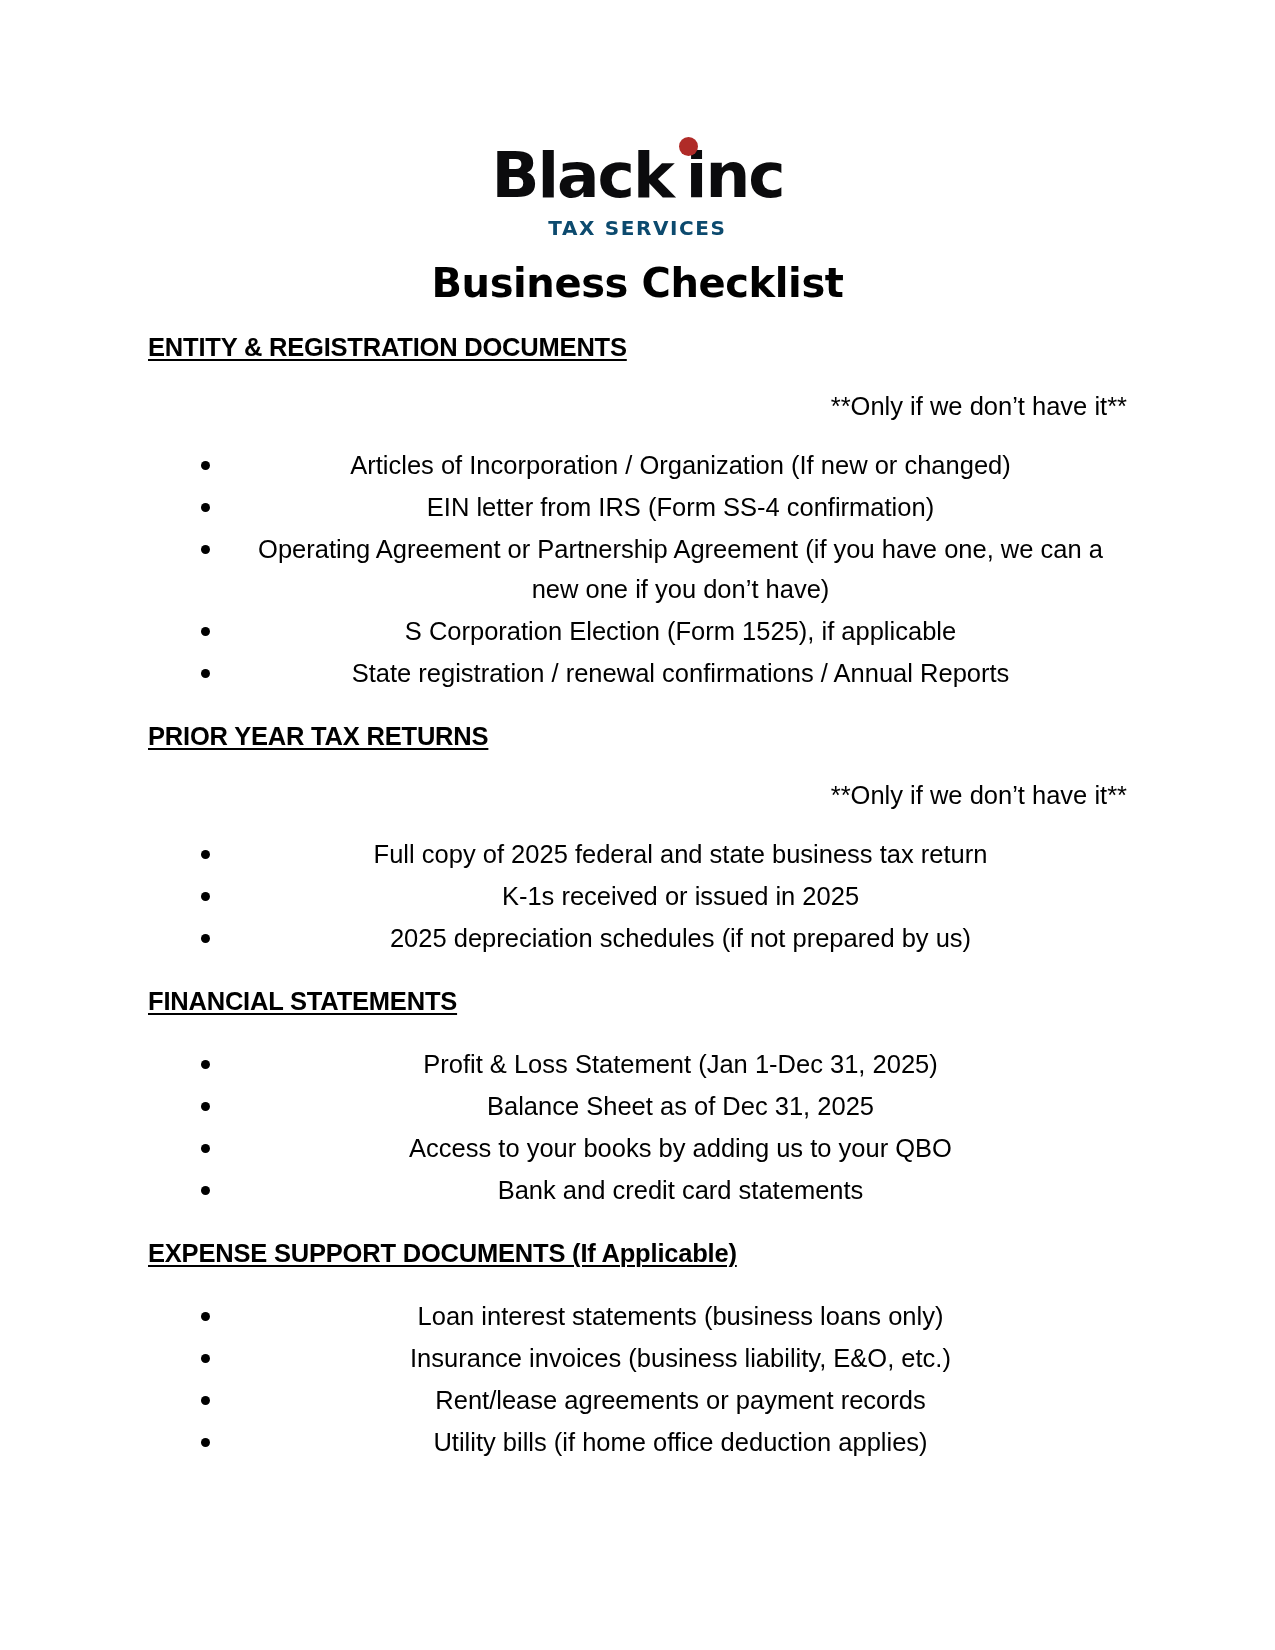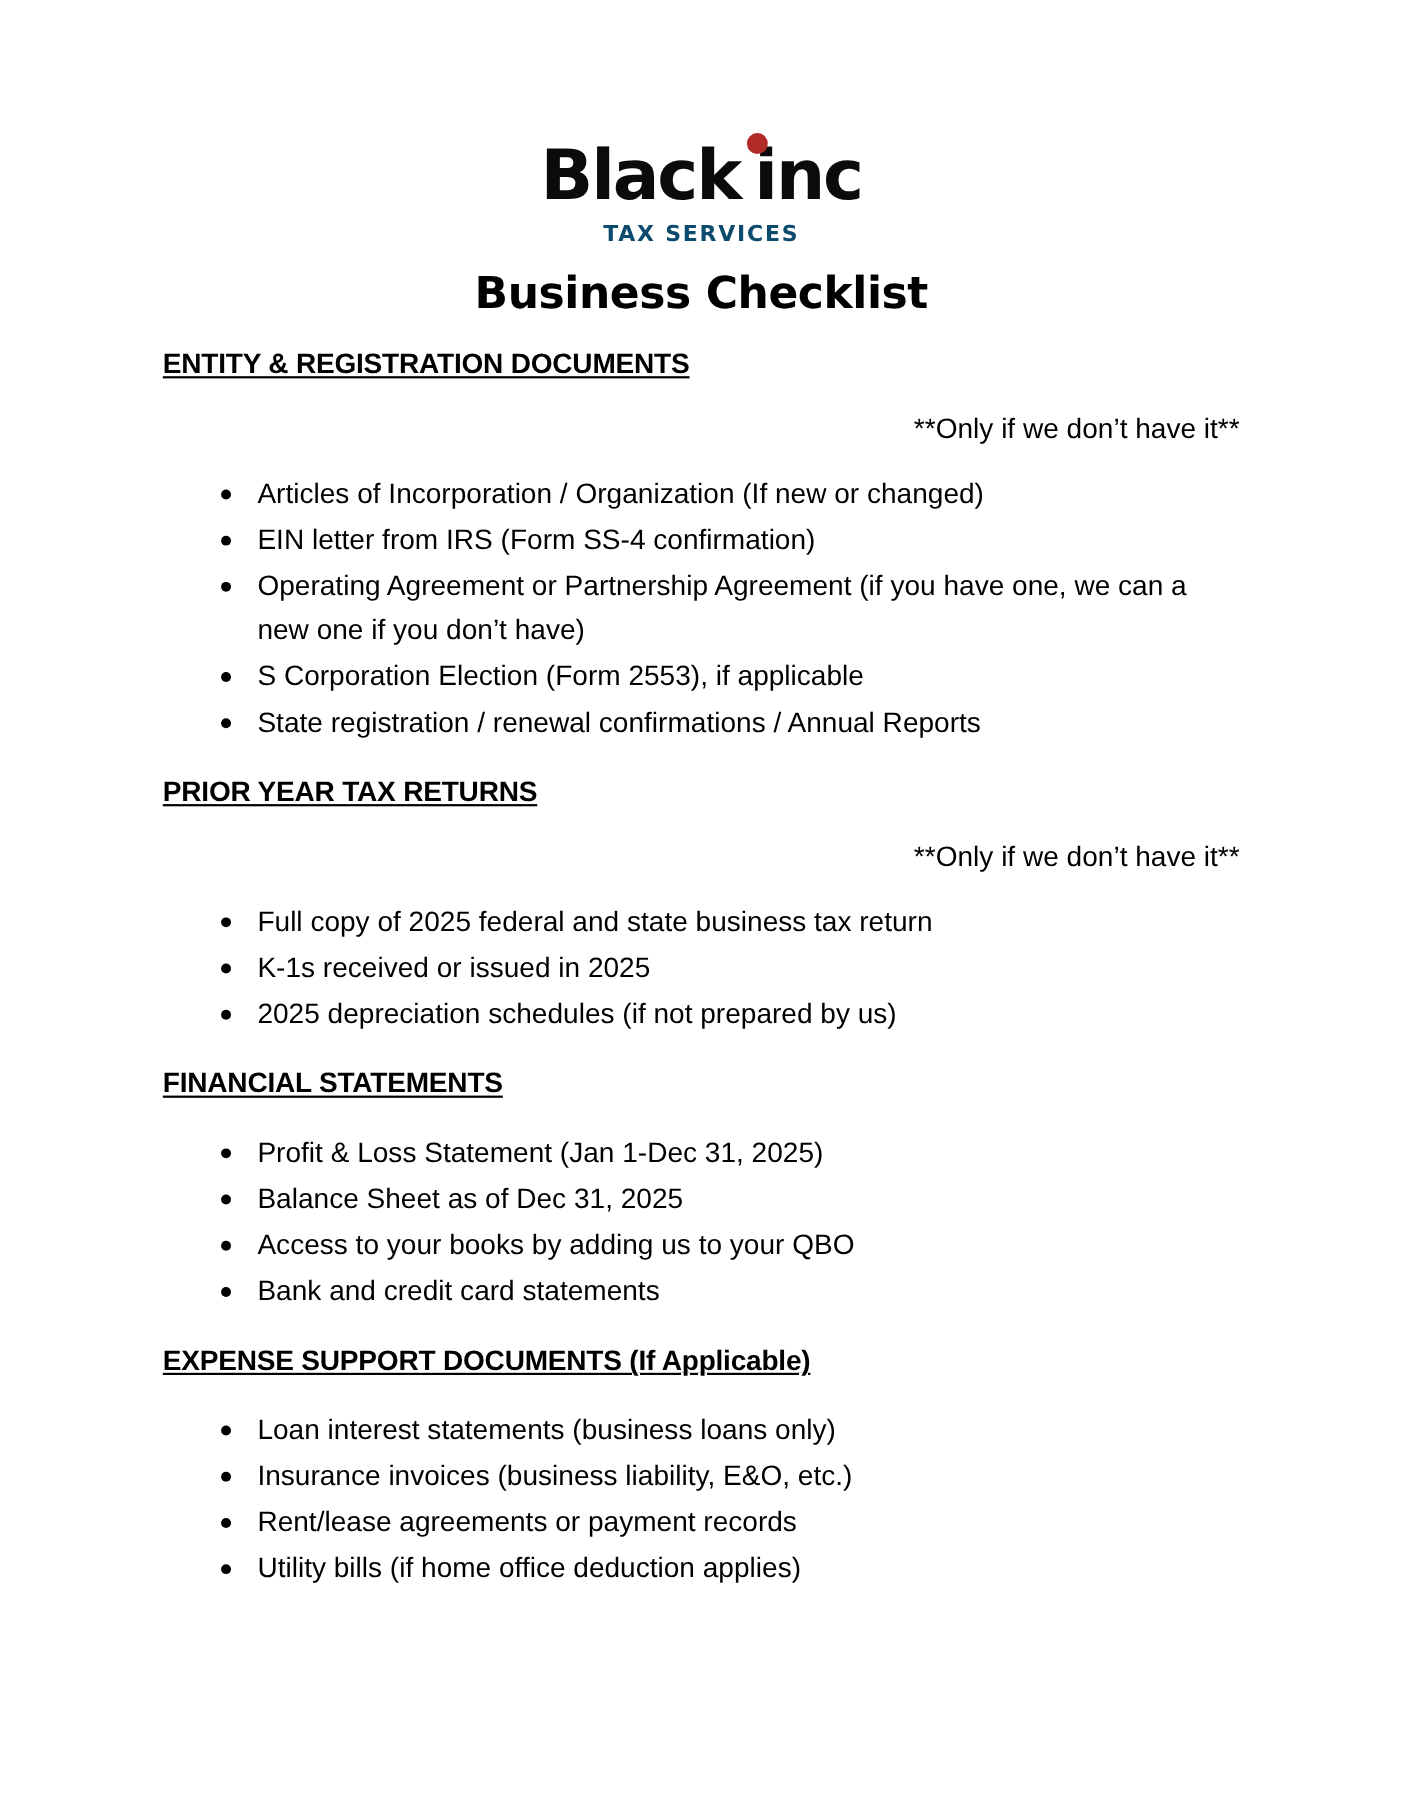--- a/index.html
+++ b/index.html
@@ -12,21 +12,21 @@
     height: 1650px;
     font-family: "Liberation Sans", sans-serif;
     color: #000000;
     -webkit-font-smoothing: antialiased;
   }
   .page {
     position: relative;
     width: 1275px;
     height: 1650px;
     box-sizing: border-box;
-    padding: 0 148px;
+    padding: 16px 148px;
     background: #ffffff;
     overflow: hidden;
   }
 
   
   .logo-block {
     padding-top: 128px;
     text-align: center;
   }
   .logo-wordmark {
@@ -93,20 +93,21 @@
     font-family: "Liberation Sans", sans-serif;
     font-size: 25.5px;
     line-height: 1.3;
     margin: 0 0 22px 0;
     text-align: right;
   }
   ul.checklist {
     list-style: none;
     margin: 0 0 28px 0;
     padding: 0 0 0 46px;
+    text-align: center;
   }
   ul.checklist li {
     position: relative;
     font-family: "Liberation Sans", sans-serif;
     font-size: 25.5px;
     line-height: 1.57;
     padding-left: 40px;
     margin: 0 0 2px 0;
     max-width: 930px;
   }
@@ -138,21 +139,21 @@
 
   <div class="content">
 
     <div>
       <div class="section-heading"><span class="u">ENTITY &amp; REGISTRATION DOCUMENTS</span></div>
       <p class="note-line">**Only if we don’t have it**</p>
       <ul class="checklist">
         <li><span class="bullet-dot"></span><span>Articles of Incorporation / Organization (If new or changed)</span></li>
         <li><span class="bullet-dot"></span><span>EIN letter from IRS (Form SS-4 confirmation)</span></li>
         <li><span class="bullet-dot"></span><span>Operating Agreement or Partnership Agreement (if you have one, we can a new one if you don’t have)</span></li>
-        <li><span class="bullet-dot"></span><span>S Corporation Election (Form 2553), if applicable</span></li>
+        <li><span class="bullet-dot"></span><span>S Corporation Election (Form 1525), if applicable</span></li>
         <li><span class="bullet-dot"></span><span>State registration / renewal confirmations / Annual Reports</span></li>
       </ul>
     </div>
 
     <div>
       <div class="section-heading"><span class="u">PRIOR YEAR TAX RETURNS</span></div>
       <p class="note-line">**Only if we don’t have it**</p>
       <ul class="checklist">
         <li><span class="bullet-dot"></span><span>Full copy of 2025 federal and state business tax return</span></li>
         <li><span class="bullet-dot"></span><span>K-1s received or issued in 2025</span></li>

